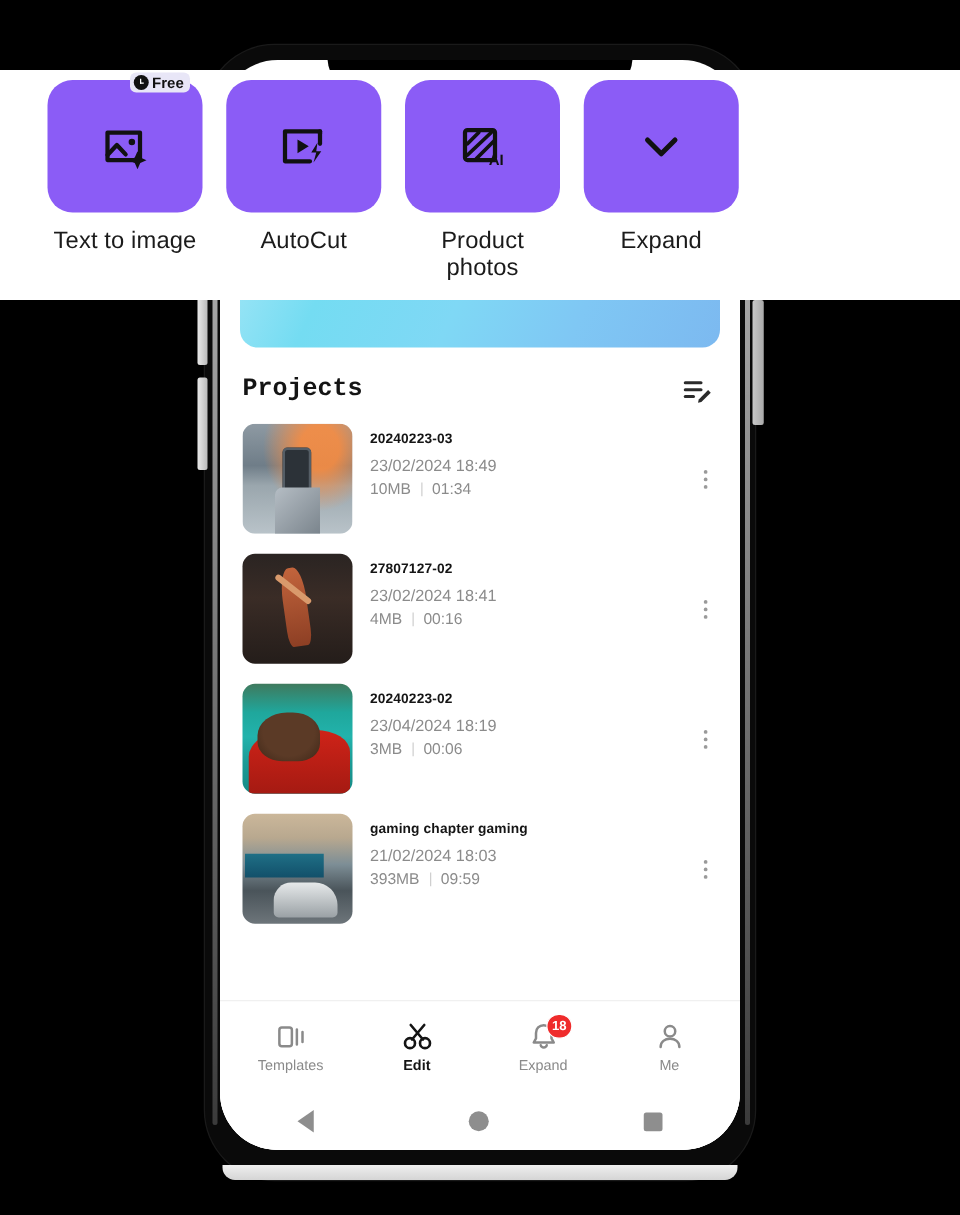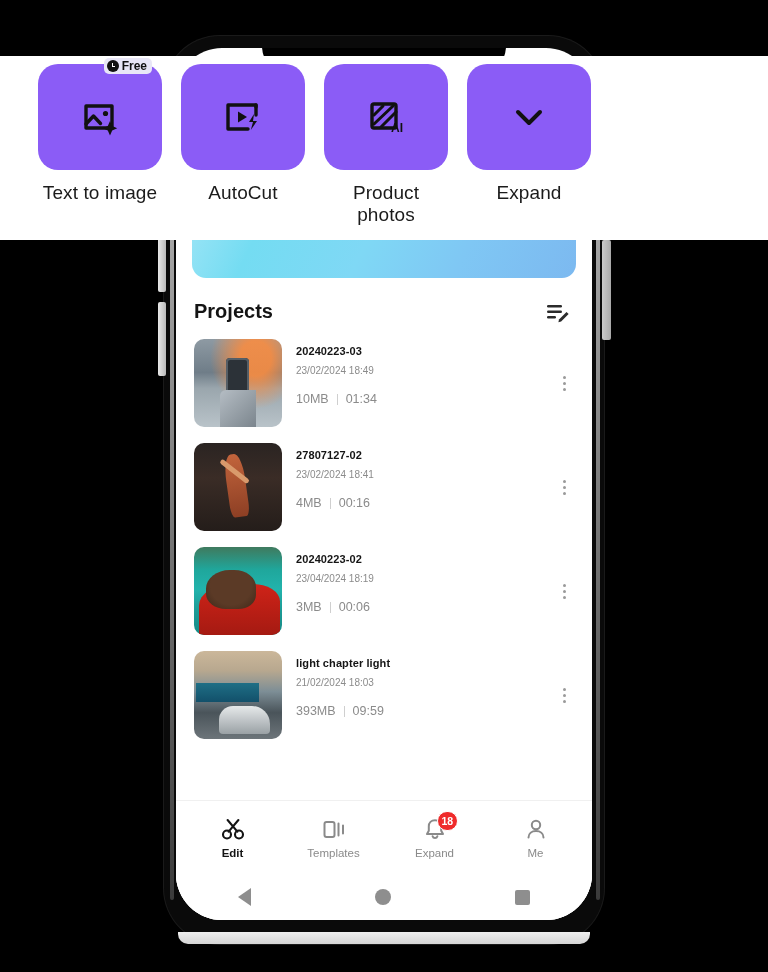--- a/index.html
+++ b/index.html
@@ -83,30 +83,30 @@
   }
   .np-plus::before { width: 15px; height: 3px; }
   .np-plus::after  { width: 3px; height: 15px; }
   .np-label { font-size: 21px; color:#111; font-weight: 500; letter-spacing:.2px; }
 
   
   .projects-head {
     display:flex; align-items:center; justify-content:space-between;
     padding: 22px 4px 8px 2px;
   }
-  .projects-title { font-size: 20px; font-weight: 600; color:#141414; }
+  .projects-title { font-size: 20px; font-weight: 600; color:#141414;font-family:Liberation Mono, monospace; }
   .sort-icon { width: 26px; height: 22px; position: relative; }
 
   
   .proj-row { display:flex; align-items:flex-start; gap: 14px; padding: 8px 2px 8px 2px; position:relative; }
   .thumb { width: 88px; height: 88px; border-radius: 10px; flex:none; overflow:hidden; position:relative; }
   .proj-meta { flex:1; padding-top: 6px; }
   .proj-name { font-size: 11px; font-weight: 600; color:#151515; letter-spacing:.1px; }
-  .proj-date { font-size: 10px; color:#8b8b8b; margin-top: 8px; }
-  .proj-sub { font-size: 12.5px; color:#8b8b8b; margin-top: 16px; display:flex; align-items:center; gap:8px; }
+  .proj-date { font-size: 13px; color:#8b8b8b; margin-top: 8px; }
+  .proj-sub { font-size: 12.5px; color:#8b8b8b; margin-top: 4px; display:flex; align-items:center; gap:8px; }
   .proj-sub .sep { width:1px; height:11px; background:#cfcfcf; display:inline-block; }
   .kebab { width: 20px; align-self:center; display:flex; flex-direction:column; align-items:center; gap:3px; flex:none; }
   .kebab i { width:3px; height:3px; border-radius:50%; background:#9a9a9a; display:block; }
 
   
   .t1 { background:
       radial-gradient(ellipse at 70% 22%, rgba(255,140,60,.85) 0 18%, rgba(255,140,60,0) 52%),
       linear-gradient(to bottom, #8e9aa3 0%, #6f7d88 38%, #9aa6ad 56%, #b9c3c9 100%); }
   .t1::before { content:""; position:absolute; left:36%; top:22%; width:26%; height:52%;
       background:#2c3238; border-radius:4px; box-shadow: inset 0 0 0 2px #555e66; }
@@ -286,58 +286,58 @@
           <div class="kebab">
               <i></i>
               <i></i>
               <i></i>
             </div>
         </div>
 
         <div class="proj-row">
           <div class="thumb t4"></div>
           <div class="proj-meta">
-            <div class="proj-name">light chapter light</div>
+            <div class="proj-name">gaming chapter gaming</div>
             <div class="proj-date">21/02/2024 18:03</div>
             <div class="proj-sub">
               <span>393MB</span>
               <span class="sep"></span>
               <span>09:59</span>
             </div>
           </div>
           <div class="kebab">
               <i></i>
               <i></i>
               <i></i>
             </div>
         </div>
 
       </div>
 
       <div class="bottom-nav">
+
+        <div class="nav-item">
+          <div class="nav-ico">
+            <svg width="26" height="24" viewBox="0 0 26 24">
+              <rect x="3.5" y="5" width="10" height="15" rx="2" fill="none" stroke="#8a8a8a" stroke-width="2"></rect>
+              <path d="M17.5 6.5 V18.5 M22 8.5 V16.5" stroke="#8a8a8a" stroke-width="2" stroke-linecap="round"></path>
+            </svg>
+          </div>
+          <div class="nav-label">Templates</div>
+        </div>
 
         <div class="nav-item active">
           <div class="nav-ico">
             <svg width="26" height="24" viewBox="0 0 26 24">
               <circle cx="7" cy="17.5" r="4" fill="none" stroke="#141414" stroke-width="2.1"></circle>
               <circle cx="19" cy="17.5" r="4" fill="none" stroke="#141414" stroke-width="2.1"></circle>
               <path d="M18.4 3 L8.6 14.6 M7.6 3 L17.4 14.6" stroke="#141414" stroke-width="2.1" stroke-linecap="round" fill="none"></path>
             </svg>
           </div>
           <div class="nav-label">Edit</div>
-        </div>
-
-        <div class="nav-item">
-          <div class="nav-ico">
-            <svg width="26" height="24" viewBox="0 0 26 24">
-              <rect x="3.5" y="5" width="10" height="15" rx="2" fill="none" stroke="#8a8a8a" stroke-width="2"></rect>
-              <path d="M17.5 6.5 V18.5 M22 8.5 V16.5" stroke="#8a8a8a" stroke-width="2" stroke-linecap="round"></path>
-            </svg>
-          </div>
-          <div class="nav-label">Templates</div>
         </div>
 
         <div class="nav-item">
           <div class="nav-ico">
             <svg width="26" height="24" viewBox="0 0 26 24">
               <path d="M13 3.2 C9.3 3.2 6.8 5.8 6.8 9.3 v4.4 L5 17 h16 l-1.8-3.3 V9.3 C19.2 5.8 16.7 3.2 13 3.2 Z" fill="none" stroke="#8a8a8a" stroke-width="2" stroke-linejoin="round"></path>
               <path d="M10.6 19.2 a2.5 2.5 0 0 0 4.8 0" fill="none" stroke="#8a8a8a" stroke-width="2" stroke-linecap="round"></path>
             </svg>
           </div>
           <div class="badge">18</div>

